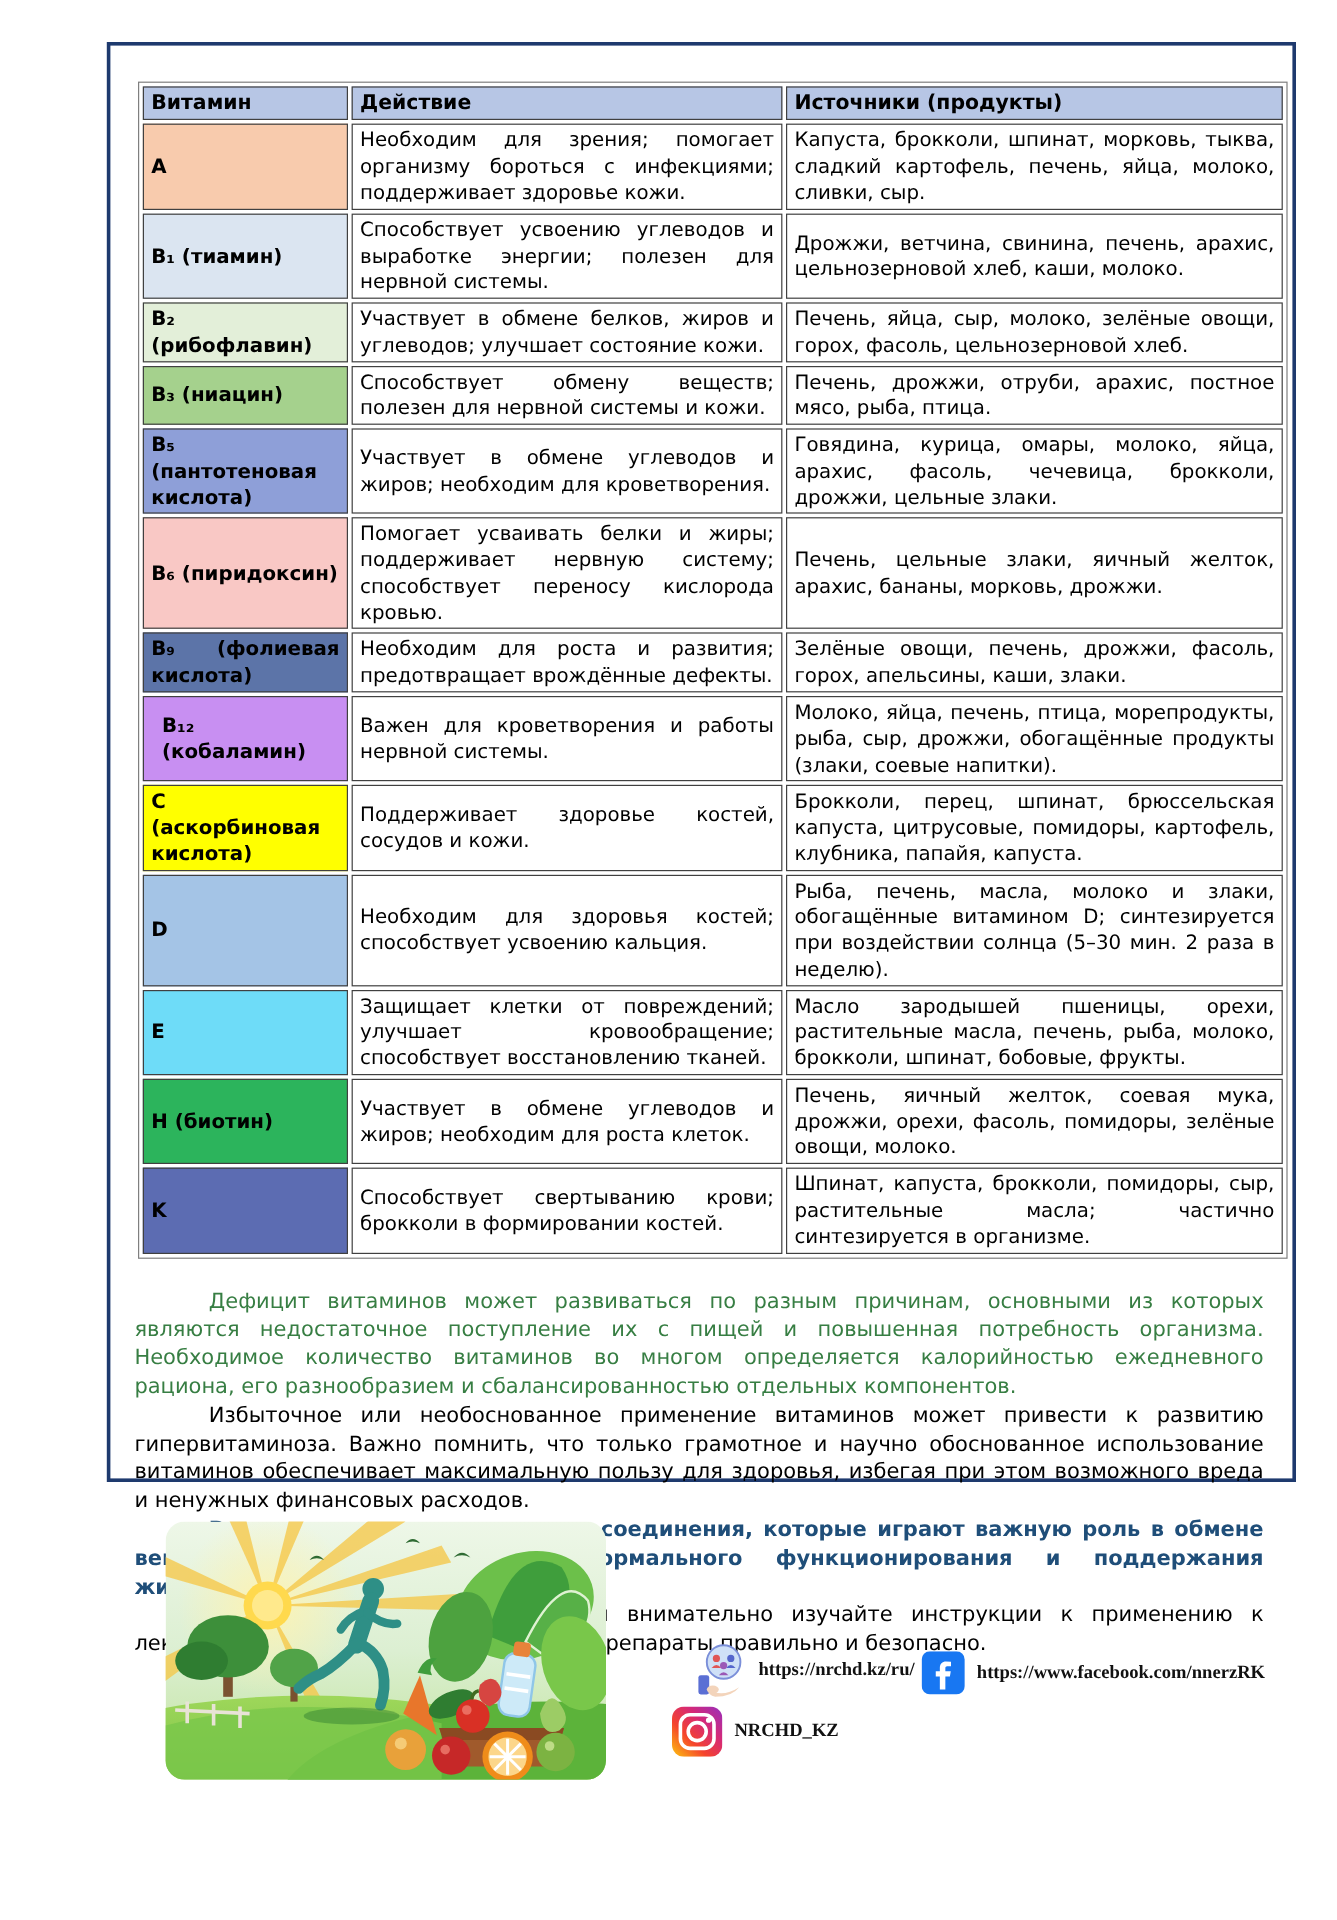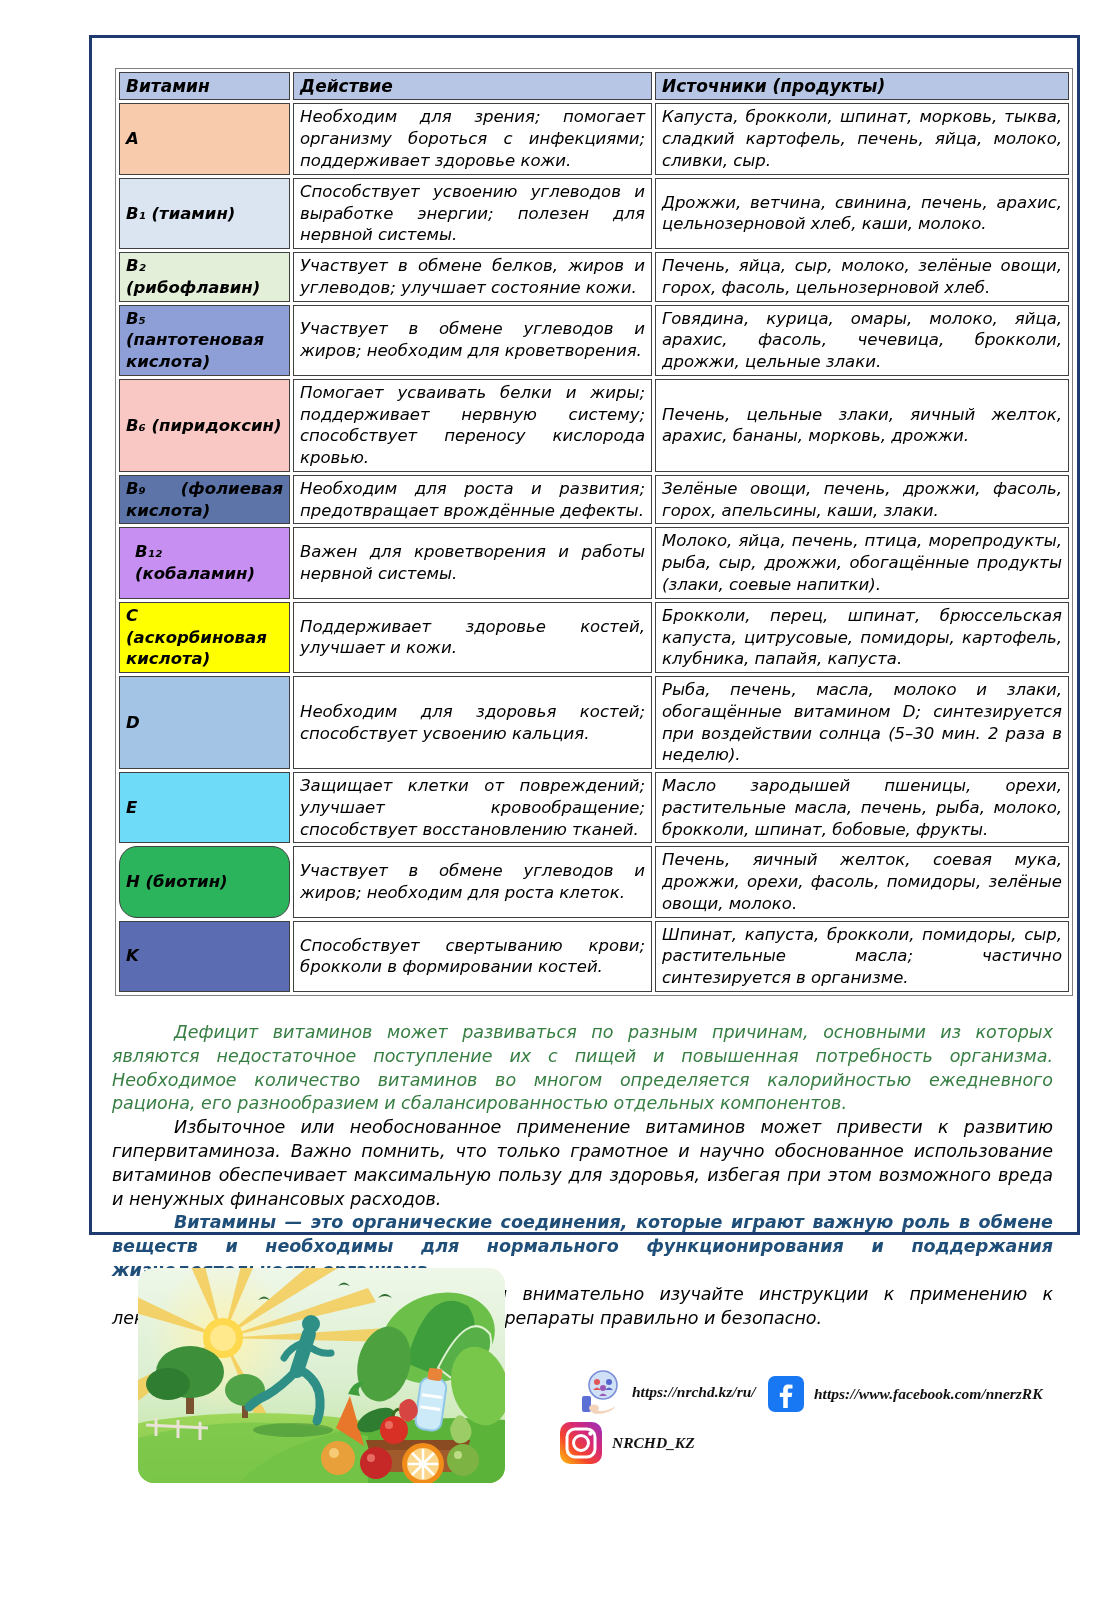--- a/index.html
+++ b/index.html
@@ -1,18 +1,18 @@
 <!DOCTYPE html>
 <html><head>
 <meta charset="utf-8">
 <style>
   html,body { margin:0; padding:0; background:#ffffff; }
   .page {
     position:relative; width:1114px; height:1500px; background:#ffffff;
-    font-family:"DejaVu Sans", sans-serif; overflow:hidden;font-style:italic;
+    font-family:"DejaVu Sans", sans-serif; overflow:hidden;
   }
   .content-box {
     position:absolute; left:89px; top:35px; width:991px; height:1200px;
     border:3px solid #1e3a6e; box-sizing:border-box; background:#ffffff;
   }
   table.vitamin-table {
     margin:30px 0 0 23px; width:950px;
     border:1px solid #7f7f7f; border-collapse:separate; border-spacing:3px;
     background:#ffffff; table-layout:fixed;
   }
@@ -76,20 +76,25 @@
         <td class="action-cell"><span>Способствует усвоению углеводов и выработке энергии; полезен для нервной системы.</span></td>
         <td class="sources-cell"><span>Дрожжи, ветчина, свинина, печень, арахис, цельнозерновой хлеб, каши, молоко.</span></td>
       </tr>
 
       <tr>
         <td class="name-cell" style="background: rgb(227, 239, 217);"><span>B₂ (рибофлавин)</span></td>
         <td class="action-cell"><span>Участвует в обмене белков, жиров и углеводов; улучшает состояние кожи.</span></td>
         <td class="sources-cell"><span>Печень, яйца, сыр, молоко, зелёные овощи, горох, фасоль, цельнозерновой хлеб.</span></td>
       </tr>
 
+      <tr>
+        <td class="name-cell" style="background: rgb(165, 209, 141);"><span>B₃ (ниацин)</span></td>
+        <td class="action-cell"><span>Способствует обмену веществ; полезен для нервной системы и кожи.</span></td>
+        <td class="sources-cell"><span>Печень, дрожжи, отруби, арахис, постное мясо, рыба, птица.</span></td>
+      </tr>
 
       <tr>
         <td class="name-cell" style="background: rgb(142, 159, 216);"><span>B₅ (пантотеновая кислота)</span></td>
         <td class="action-cell"><span>Участвует в обмене углеводов и жиров; необходим для кроветворения.</span></td>
         <td class="sources-cell"><span>Говядина, курица, омары, молоко, яйца, арахис, фасоль, чечевица, брокколи, дрожжи, цельные злаки.</span></td>
       </tr>
 
       <tr>
         <td class="name-cell" style="background: rgb(249, 200, 197);"><span>B₆ (пиридоксин)</span></td>
         <td class="action-cell"><span>Помогает усваивать белки и жиры; поддерживает нервную систему; способствует переносу кислорода кровью.</span></td>
@@ -103,38 +108,38 @@
       </tr>
 
       <tr>
         <td class="name-cell" style="background: rgb(200, 143, 242); padding-left: 15px;"><span>B₁₂ (кобаламин)</span></td>
         <td class="action-cell"><span>Важен для кроветворения и работы нервной системы.</span></td>
         <td class="sources-cell"><span>Молоко, яйца, печень, птица, морепродукты, рыба, сыр, дрожжи, обогащённые продукты (злаки, соевые напитки).</span></td>
       </tr>
 
       <tr>
         <td class="name-cell" style="background: rgb(255, 255, 0);"><span>C (аскорбиновая кислота)</span></td>
-        <td class="action-cell"><span>Поддерживает здоровье костей, улучшает и кожи.</span></td>
+        <td class="action-cell"><span>Поддерживает здоровье костей, сосудов и кожи.</span></td>
         <td class="sources-cell"><span>Брокколи, перец, шпинат, брюссельская капуста, цитрусовые, помидоры, картофель, клубника, папайя, капуста.</span></td>
       </tr>
 
       <tr>
         <td class="name-cell" style="background: rgb(164, 196, 230);"><span>D</span></td>
         <td class="action-cell"><span>Необходим для здоровья костей; способствует усвоению кальция.</span></td>
         <td class="sources-cell"><span>Рыба, печень, масла, молоко и злаки, обогащённые витамином D; синтезируется при воздействии солнца (5–30 мин. 2 раза в неделю).</span></td>
       </tr>
 
       <tr>
         <td class="name-cell" style="background: rgb(110, 220, 248);"><span>E</span></td>
         <td class="action-cell"><span>Защищает клетки от повреждений; улучшает кровообращение; способствует восстановлению тканей.</span></td>
         <td class="sources-cell"><span>Масло зародышей пшеницы, орехи, растительные масла, печень, рыба, молоко, брокколи, шпинат, бобовые, фрукты.</span></td>
       </tr>
 
       <tr>
-        <td class="name-cell" style="background: rgb(44, 180, 92); border-radius: 18px;"><span>H (биотин)</span></td>
+        <td class="name-cell" style="background: rgb(44, 180, 92);"><span>H (биотин)</span></td>
         <td class="action-cell"><span>Участвует в обмене углеводов и жиров; необходим для роста клеток.</span></td>
         <td class="sources-cell"><span>Печень, яичный желток, соевая мука, дрожжи, орехи, фасоль, помидоры, зелёные овощи, молоко.</span></td>
       </tr>
 
       <tr>
         <td class="name-cell" style="background: rgb(92, 108, 178);"><span>K</span></td>
         <td class="action-cell"><span>Способствует свертыванию крови; брокколи в формировании костей.</span></td>
         <td class="sources-cell"><span>Шпинат, капуста, брокколи, помидоры, сыр, растительные масла; частично синтезируется в организме.</span></td>
       </tr>
     </tbody>

